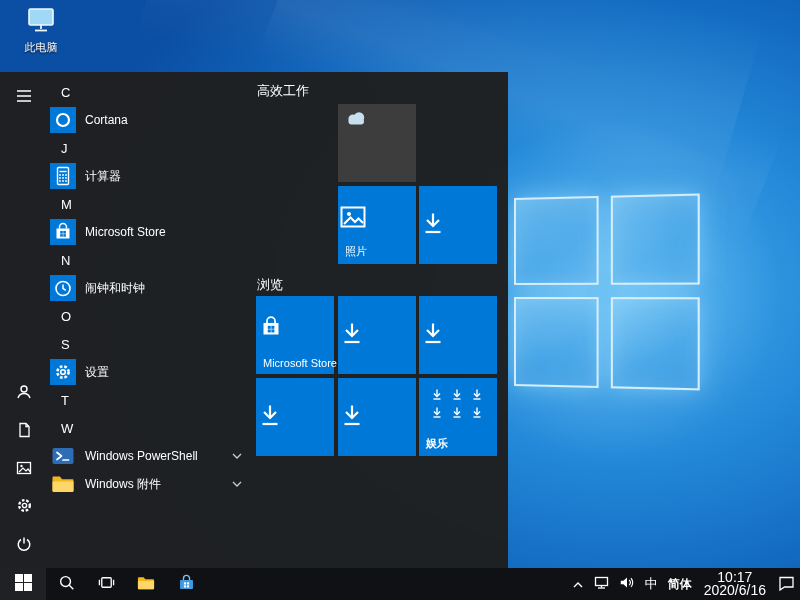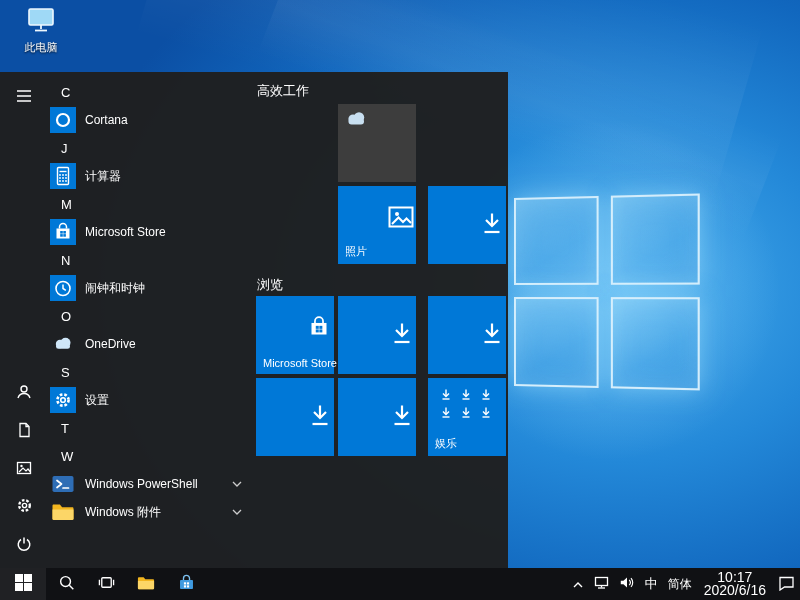--- a/index.html
+++ b/index.html
@@ -46,40 +46,40 @@
   .app-ic { width:26px; height:26px; display:flex; align-items:center; justify-content:center; flex:none; }
   .app-ic.blue { background:#0078d7; }
   .app-label { margin-left:9px; font-size:12px; white-space:nowrap;text-align:center; }
   .chev { margin-left:auto; margin-right:14px; display:flex; }
 
   .tiles { position:absolute; left:256px; top:0; width:252px; height:496px; }
   .group-title { position:absolute; font-size:13px; color:#fff; cursor:pointer;font-family:Liberation Serif, serif; }
   .g1 { top:10px; left:1px; }
   .g2 { top:204px; left:1px; }
   .tile { position:absolute; width:78px; height:78px; background:#0078d7;
-    display:flex; align-items:center; justify-content:flex-end; cursor:pointer; }
+    display:flex; align-items:center; justify-content:flex-start; cursor:pointer; }
   .tile.dark { background:#3d3d3d; }
   .r1 { top:32px; } .r2 { top:114px; } .r3 { top:224px; } .r4 { top:306px; }
-  .c1 { left:0; } .c2 { left:82px; } .c3 { left:172px; }
+  .c1 { left:0; } .c2 { left:82px; } .c3 { left:163px;font-weight:bold; }
   .tile-label { position:absolute; left:7px; bottom:5px; font-size:11px; color:#fff; white-space:nowrap; }
   .tile .lift { transform:translateY(-6px); }
   .cloud-pos { position:absolute; top:6px; left:6px; display:flex; }
   .ent-grid { position:absolute; top:8px; left:9px; display:flex; }
 
   
   .taskbar { position:absolute; left:0; bottom:0; width:800px; height:32px; background:#101114;
     display:flex; align-items:stretch; z-index:10; color:#fff; }
   .tb-btn { width:40px; border:none; background:none; display:flex; align-items:center;
     justify-content:center; cursor:pointer; }
   .tb-btn.start { width:46px; background:rgba(255,255,255,.07); }
   .tray { margin-left:auto; display:flex; align-items:stretch; }
   .tray-btn { border:none; background:none; display:flex; align-items:center; justify-content:center;
     color:#fff; padding:0 5px; cursor:pointer; }
   .ime { font-size:13px; }
-  .lang { font-size:12px; }
+  .lang { font-size:12px;font-weight:bold; }
   .clock { flex-direction:column; font-size:14px; line-height:13px; padding:0 7px; text-align:center; }
 </style>
 </head>
 <body>
 
 <div class="screen">
 
   <div class="logo-glow"></div>
   <div class="beam beam-1"></div>
   <div class="beam beam-2"></div>
@@ -214,32 +214,20 @@
               <path d="M13 9.5v4l2.8 1.8" fill="none" stroke="#fff" stroke-width="1.5"></path>
             </svg>
           </span>
         <span class="app-label">闹钟和时钟</span>
       </div>
 
       <div class="letter-row">
           <span>O</span>
         </div>
 
-      <div class="app-row">
-        <span class="app-ic">
-            <svg width="26" height="26" viewBox="0 0 26 26">
-              <g fill="#cfe6f8">
-                <circle cx="10" cy="13" r="4.2"></circle>
-                <circle cx="15.5" cy="11.8" r="5"></circle>
-                <rect x="6" y="13" width="14" height="4.8" rx="2.4"></rect>
-              </g>
-            </svg>
-          </span>
-        <span class="app-label">OneDrive</span>
-      </div>
 
       <div class="letter-row">
           <span>S</span>
         </div>
 
 
       <div class="app-row">
         <span class="app-ic blue">
             <svg width="26" height="26" viewBox="0 0 26 26">
               <circle cx="13" cy="13" r="5.6" fill="none" stroke="#fff" stroke-width="2.6" stroke-dasharray="2.6 1.9"></circle>

